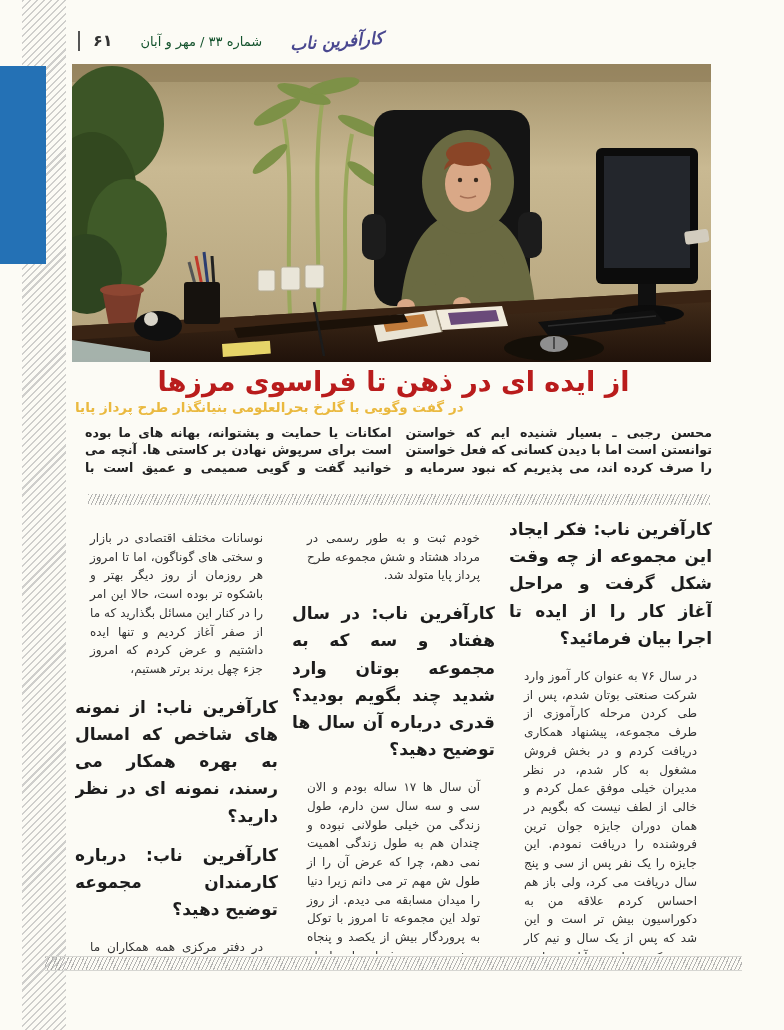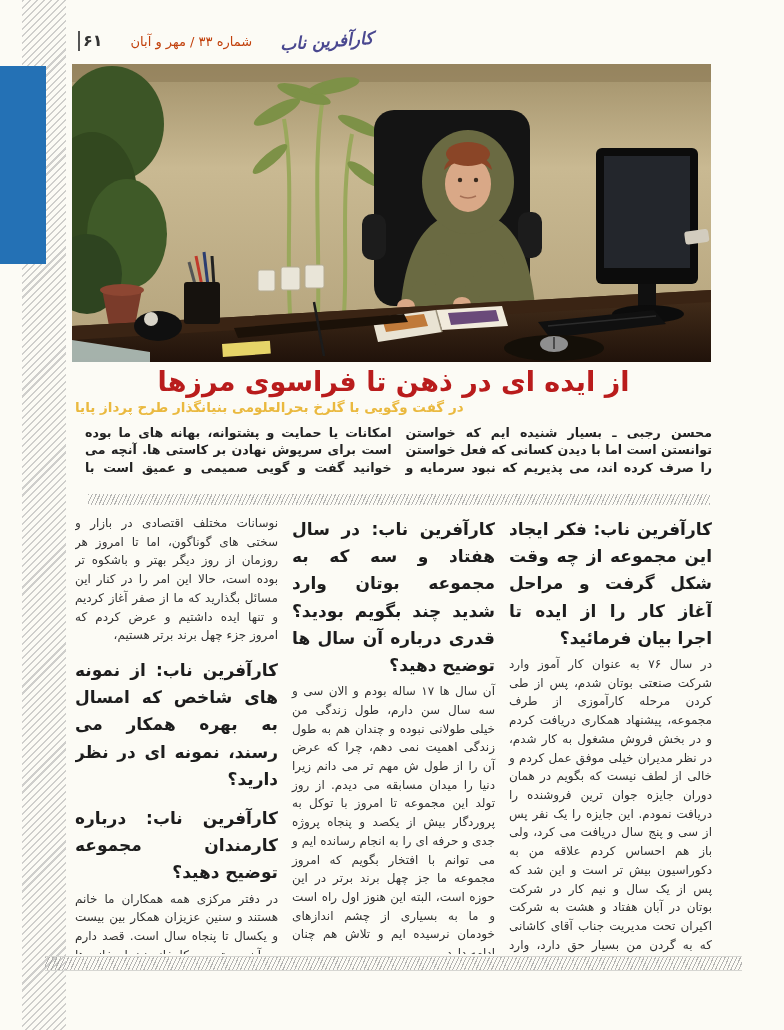--- a/index.html
+++ b/index.html
@@ -17,23 +17,23 @@
     position:absolute;left:0;top:66px;width:46px;height:198px;
     background:#2471b5;
   }
   
   .header{
     position:absolute;left:78px;top:24px;width:620px;height:34px;
     display:flex;align-items:center;gap:28px;
   }
   .pagenum{
     font-size:16px;font-weight:bold;color:#333;
-    border-left:2px solid #555;padding-left:3px;line-height:20px;
-  }
-  .issue{font-size:13px;color:#c2410c;}
+    border-left:2px solid #555;padding-left:13px;line-height:20px;
+  }
+  .issue{font-size:13px;color:#14532d;}
   .logo{
     font-size:17px;font-weight:bold;font-style:italic;color:#4a4890;
     transform:rotate(-4deg);letter-spacing:-1px;
   }
   
   .photo{
     position:absolute;left:72px;top:64px;width:639px;height:298px;
     background:#c3b28a;overflow:hidden;
   }
   .photo svg{display:block;width:100%;height:100%;}
@@ -61,21 +61,21 @@
   .divider-bottom{
     position:absolute;left:45px;top:956px;width:697px;height:13px;
     border-top:1px solid #d6d6d2;border-bottom:1px solid #d6d6d2;
   }
   
   .body-cols{
     position:absolute;left:75px;top:514px;width:637px;height:440px;
     direction:rtl;display:flex;gap:14px;overflow:hidden;
   }
   .col{flex:1 1 0;min-width:0;}
-  .col p{margin:0;text-align:justify;}
+  .col p{margin:15px;text-align:justify;}
   .col p.a{font-size:12px;line-height:1.56;color:#333;}
   .col p.q{font-size:17px;line-height:1.6;font-weight:bold;color:#1d1d1d;margin:12px 0 3px;}
   .col p.q:first-child{margin-top:2px;}
 </style>
 </head>
 <body>
 
 <div class="page">
 
   <div class="side-stripe"></div>
@@ -215,20 +215,21 @@
   <div class="intro">محسن رجبی ـ بسیار شنیده ایم که خواستن توانستن است اما با دیدن کسانی که فعل خواستن را صرف کرده اند، می پذیریم که نبود سرمایه و امکانات یا حمایت و پشتوانه، بهانه های ما بوده است برای سرپوش نهادن بر کاستی ها. آنچه می خوانید گفت و گویی صمیمی و عمیق است با سرکار خانم گلرخ بحرالعلومی مدیرعامل مجموعه طرح پرداز پایا، بانویی که فعل خواستن را با تکیه بر دانش توأم با توکل صرف می کند.</div>
 
   <div class="hatch-div divider-intro"></div>
 
   <div class="body-cols">
     <div class="col">
       <p class="q">کارآفرین ناب: فکر ایجاد این مجموعه از چه وقت شکل گرفت و مراحل آغاز کار را از ایده تا اجرا بیان فرمائید؟</p>
       <p class="a">در سال ۷۶ به عنوان کار آموز وارد شرکت صنعتی بوتان شدم، پس از طی کردن مرحله کارآموزی از طرف مجموعه، پیشنهاد همکاری دریافت کردم و در بخش فروش مشغول به کار شدم، در نظر مدیران خیلی موفق عمل کردم و خالی از لطف نیست که بگویم در همان دوران جایزه جوان ترین فروشنده را دریافت نمودم. این جایزه را یک نفر پس از سی و پنج سال دریافت می کرد، ولی باز هم احساس کردم علاقه من به دکوراسیون بیش تر است و این شد که پس از یک سال و نیم کار در شرکت بوتان در آبان هفتاد و هشت به شرکت اکیران تحت مدیریت جناب آقای کاشانی که به گردن من بسیار حق دارد، وارد شدم. روزی که به آن شرکت رفتم، به عنوان یک نیروی ساده استخدام شده بودم، ولی روزی که بیرون می آمدم از مدیران ارشد بودم، اما باز هم راضی نبودم احساس می کردم این جایگاه من نیست و دوست داشتم مفید تر عمل کنم، بالاخره هشتاد و شش پس از طی مراحلی که از طراحی کردن برای دیگران و نظارت بر پروژه های مختلف آغاز شده بود، مجموعه ای را</p>
     </div>
     <div class="col">
+      <p class="a">خودم ثبت و به طور رسمی در مرداد هشتاد و شش مجموعه طرح پرداز پایا متولد شد.</p>
       <p class="q">کارآفرین ناب: در سال هفتاد و سه که به مجموعه بوتان وارد شدید چند بگویم بودید؟ قدری درباره آن سال ها توضیح دهید؟</p>
       <p class="a">آن سال ها ۱۷ ساله بودم و الان سی و سه سال سن دارم، طول زندگی من خیلی طولانی نبوده و چندان هم به طول زندگی اهمیت نمی دهم، چرا که عرض آن را از طول ش مهم تر می دانم زیرا دنیا را میدان مسابقه می دیدم. از روز تولد این مجموعه تا امروز با توکل به پروردگار بیش از یکصد و پنجاه پروژه جدی و حرفه ای را به انجام رسانده ایم و می توانم با افتخار بگویم که امروز مجموعه ما جز چهل برند برتر در این حوزه است، البته این هنوز اول راه است و ما به بسیاری از چشم اندازهای خودمان نرسیده ایم و تلاش هم چنان ادامه دارد.</p>
 
     </div>
     <div class="col">
       <p class="a">نوسانات مختلف اقتصادی در بازار و سختی های گوناگون، اما تا امروز هر روزمان از روز دیگر بهتر و باشکوه تر بوده است، حالا این امر را در کنار این مسائل بگذارید که ما از صفر آغاز کردیم و تنها ایده داشتیم و عرض کردم که امروز جزء چهل برند برتر هستیم،</p>
       <p class="q">کارآفرین ناب: از نمونه های شاخص که امسال به بهره همکار می رسند، نمونه ای در نظر دارید؟</p>
       <p class="q">کارآفرین ناب: درباره کارمندان مجموعه توضیح دهید؟</p>
       <p class="a">در دفتر مرکزی همه همکاران ما خانم هستند و سنین عزیزان همکار بین بیست و یکسال تا پنجاه سال است. قصد دارم در آینده حتی در کارخانه نیز از خانم ها استفاده کنم، البته امروز هم بعضی از کارهای ساخت و ساز توسط خانم ها انجام می شود ولیکن دوست دارم به ابزاری مسلح شوم که کارخانه هم کلاً به دست بانوان اداره شود.</p>
     </div>

